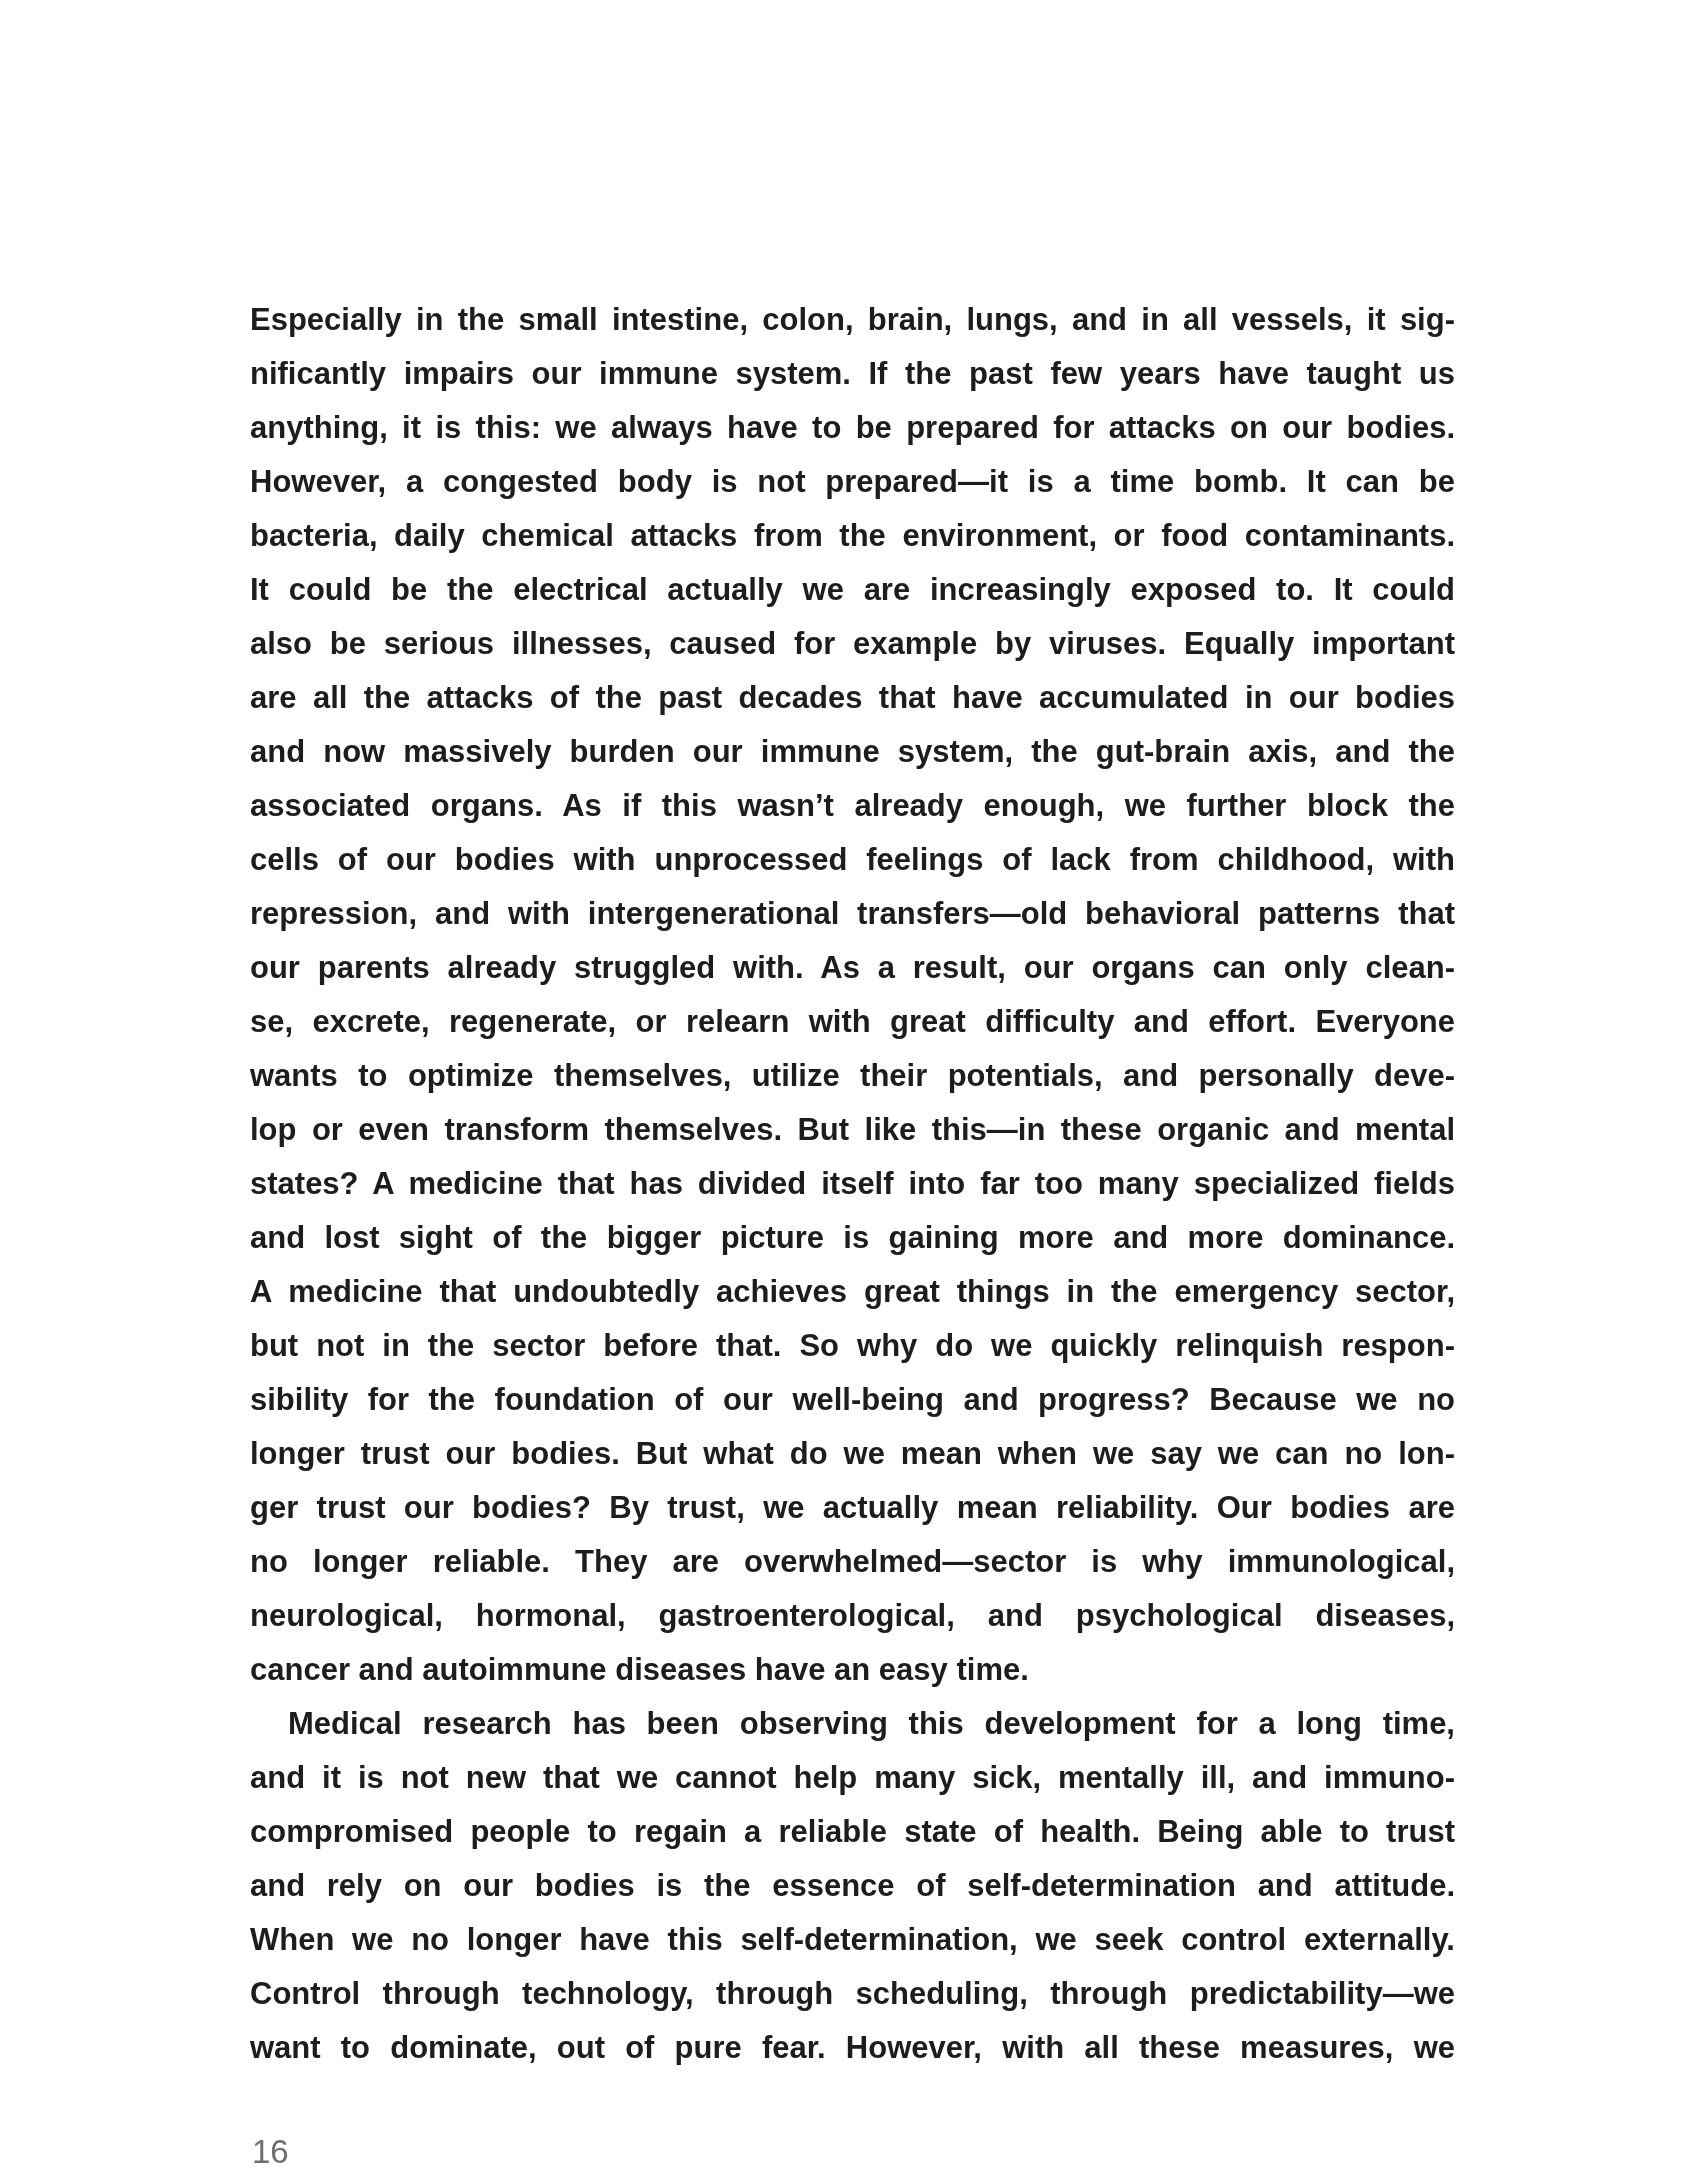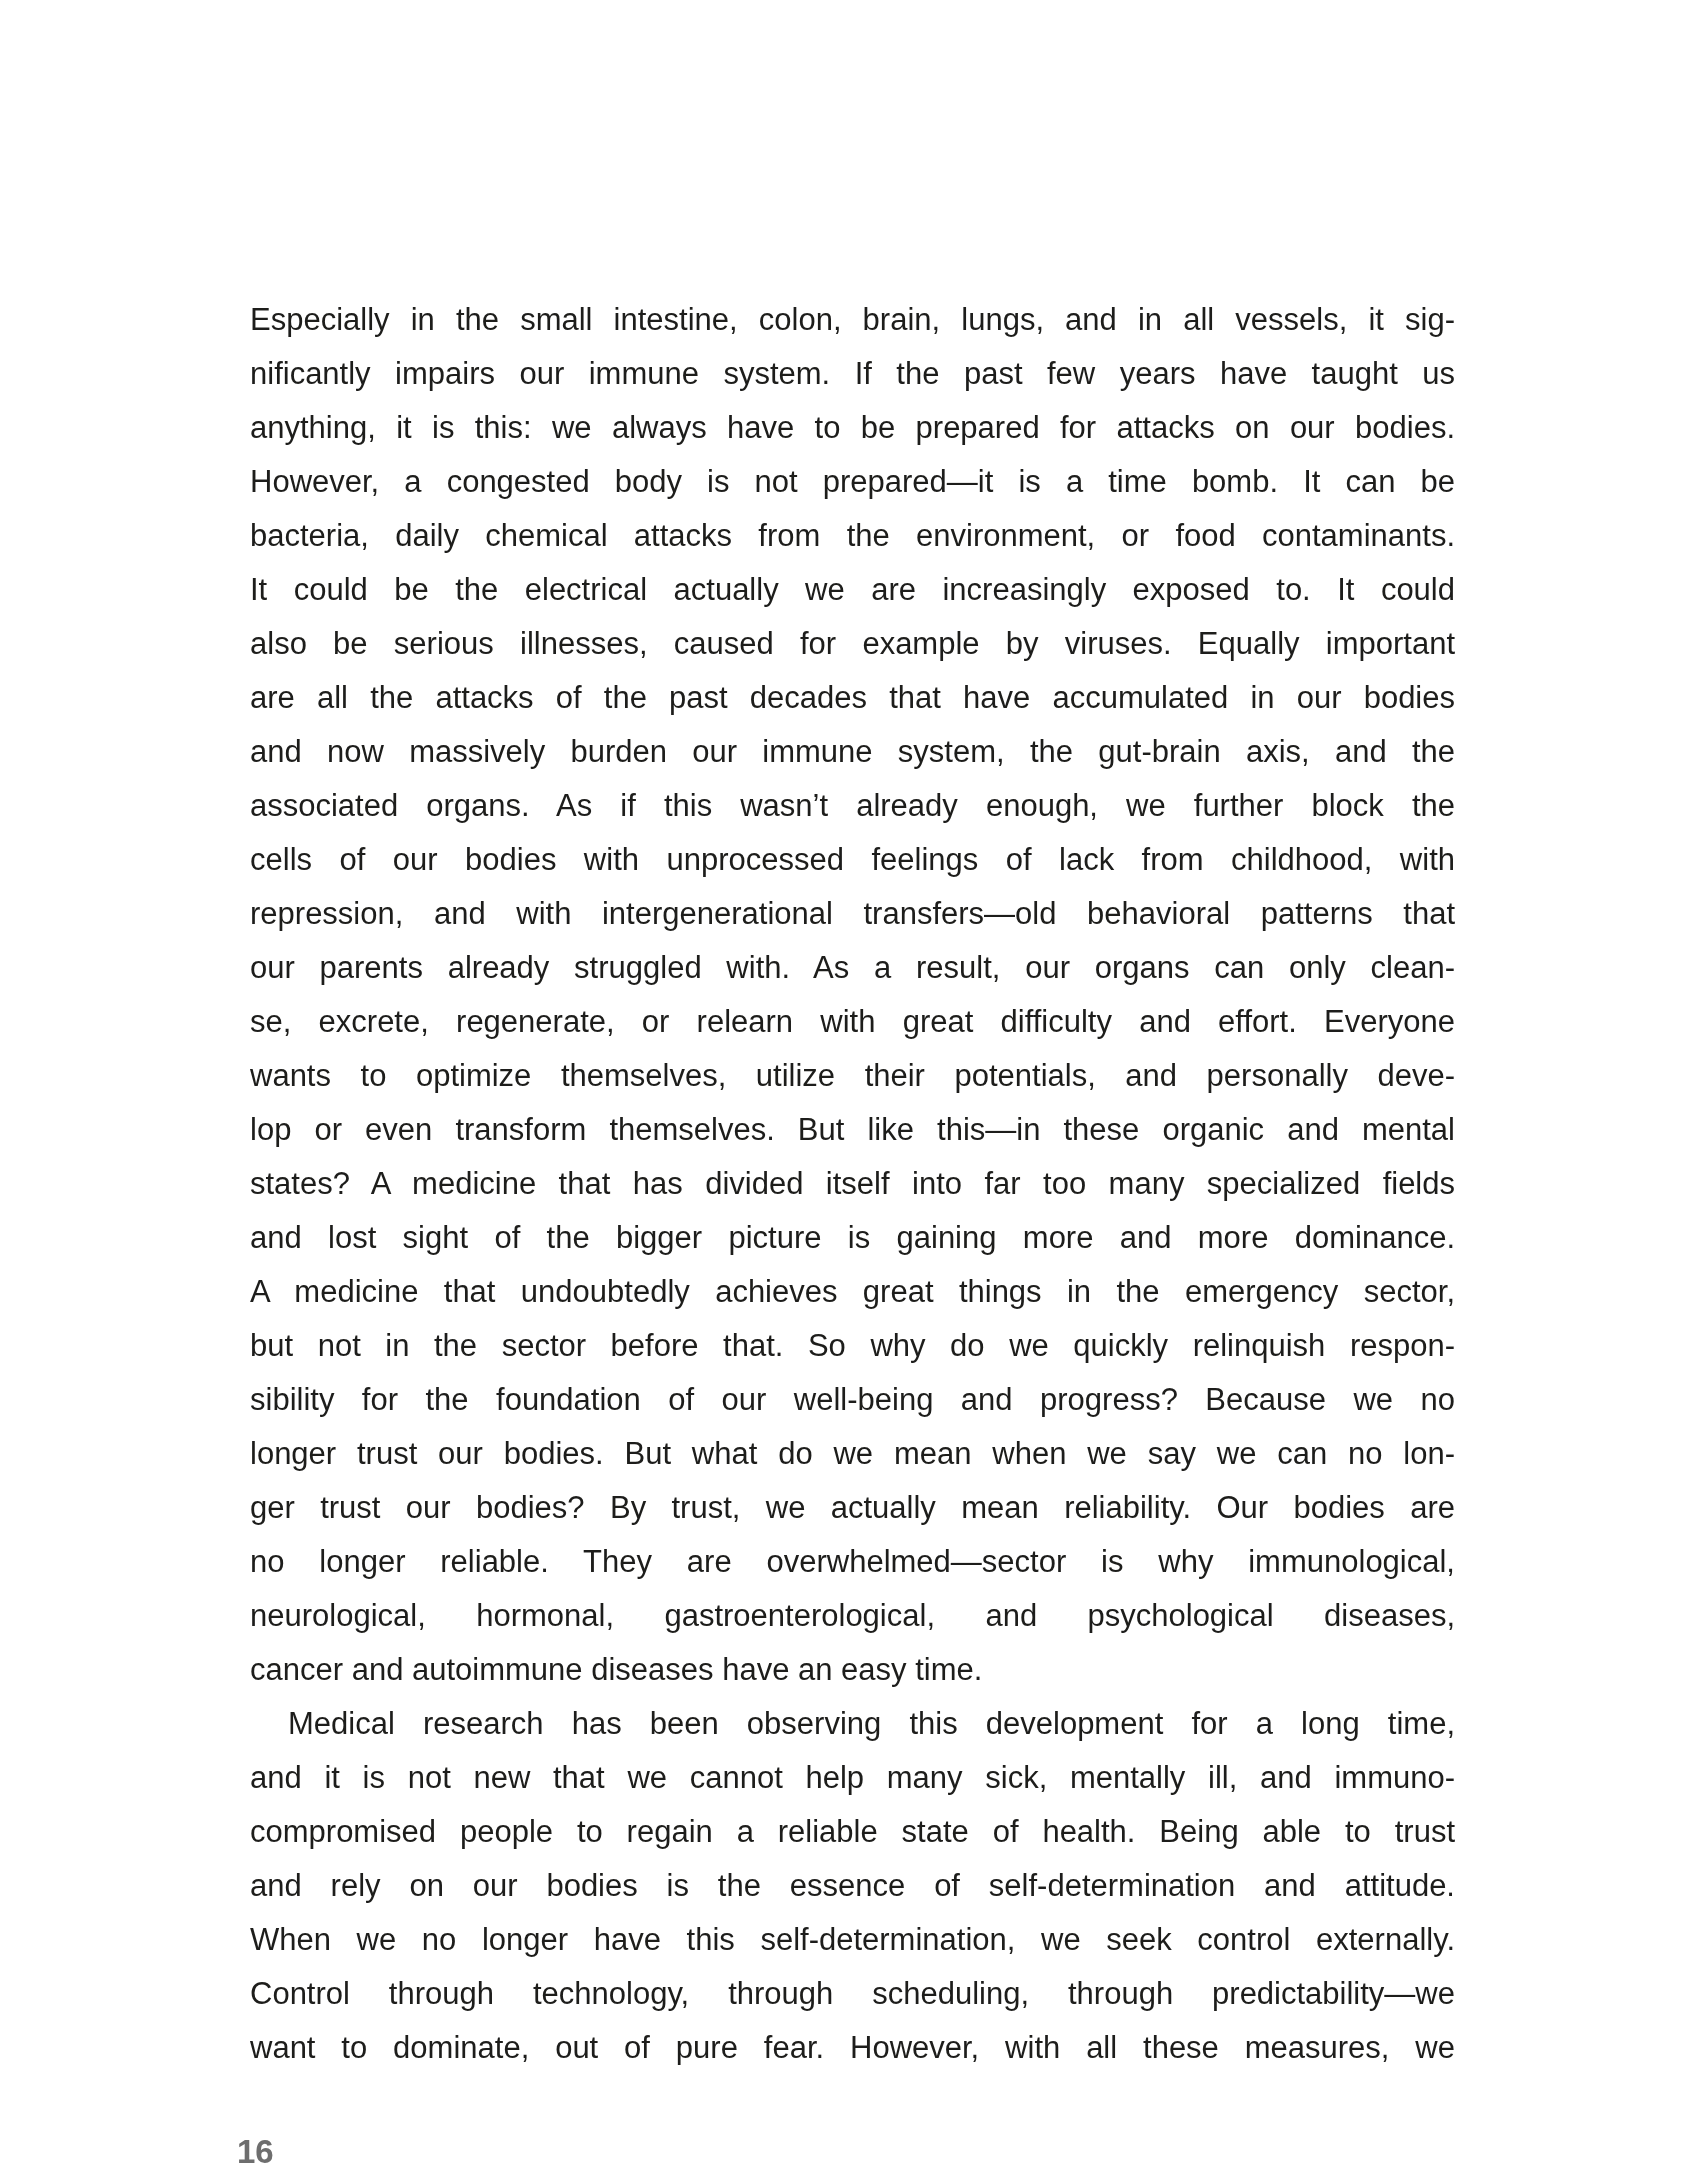--- a/index.html
+++ b/index.html
@@ -22,35 +22,36 @@
     width: 1205px;
     color: #1d1d1b;
     font-size: 31px;
     line-height: 54px;
     font-weight: 300;
   }
   .line {
     text-align: justify;
     text-align-last: justify;
     white-space: normal;
+    font-weight: bold;
   }
   .line.para-end {
     text-align-last: left;
   }
   .line.indent {
     text-indent: 38px;
   }
   .page-number {
     position: absolute;
-    left: 237px;
+    left: 252px;
     top: 2130px;
     font-size: 33px;
     line-height: 44px;
     color: #6e6e6e;
-    font-weight: 700;
+    font-weight: 400;
   }
 </style>
 </head>
 <body style="background: rgb(255, 255, 255);">
 
 <div class="page">
   <div class="text-block" style="color: rgb(29, 29, 27);">
       <div class="line">Especially in the small intestine, colon, brain, lungs, and in all vessels, it sig-</div>
       <div class="line">nificantly impairs our immune system. If the past few years have taught us</div>
       <div class="line">anything, it is this: we always have to be prepared for attacks on our bodies.</div>

